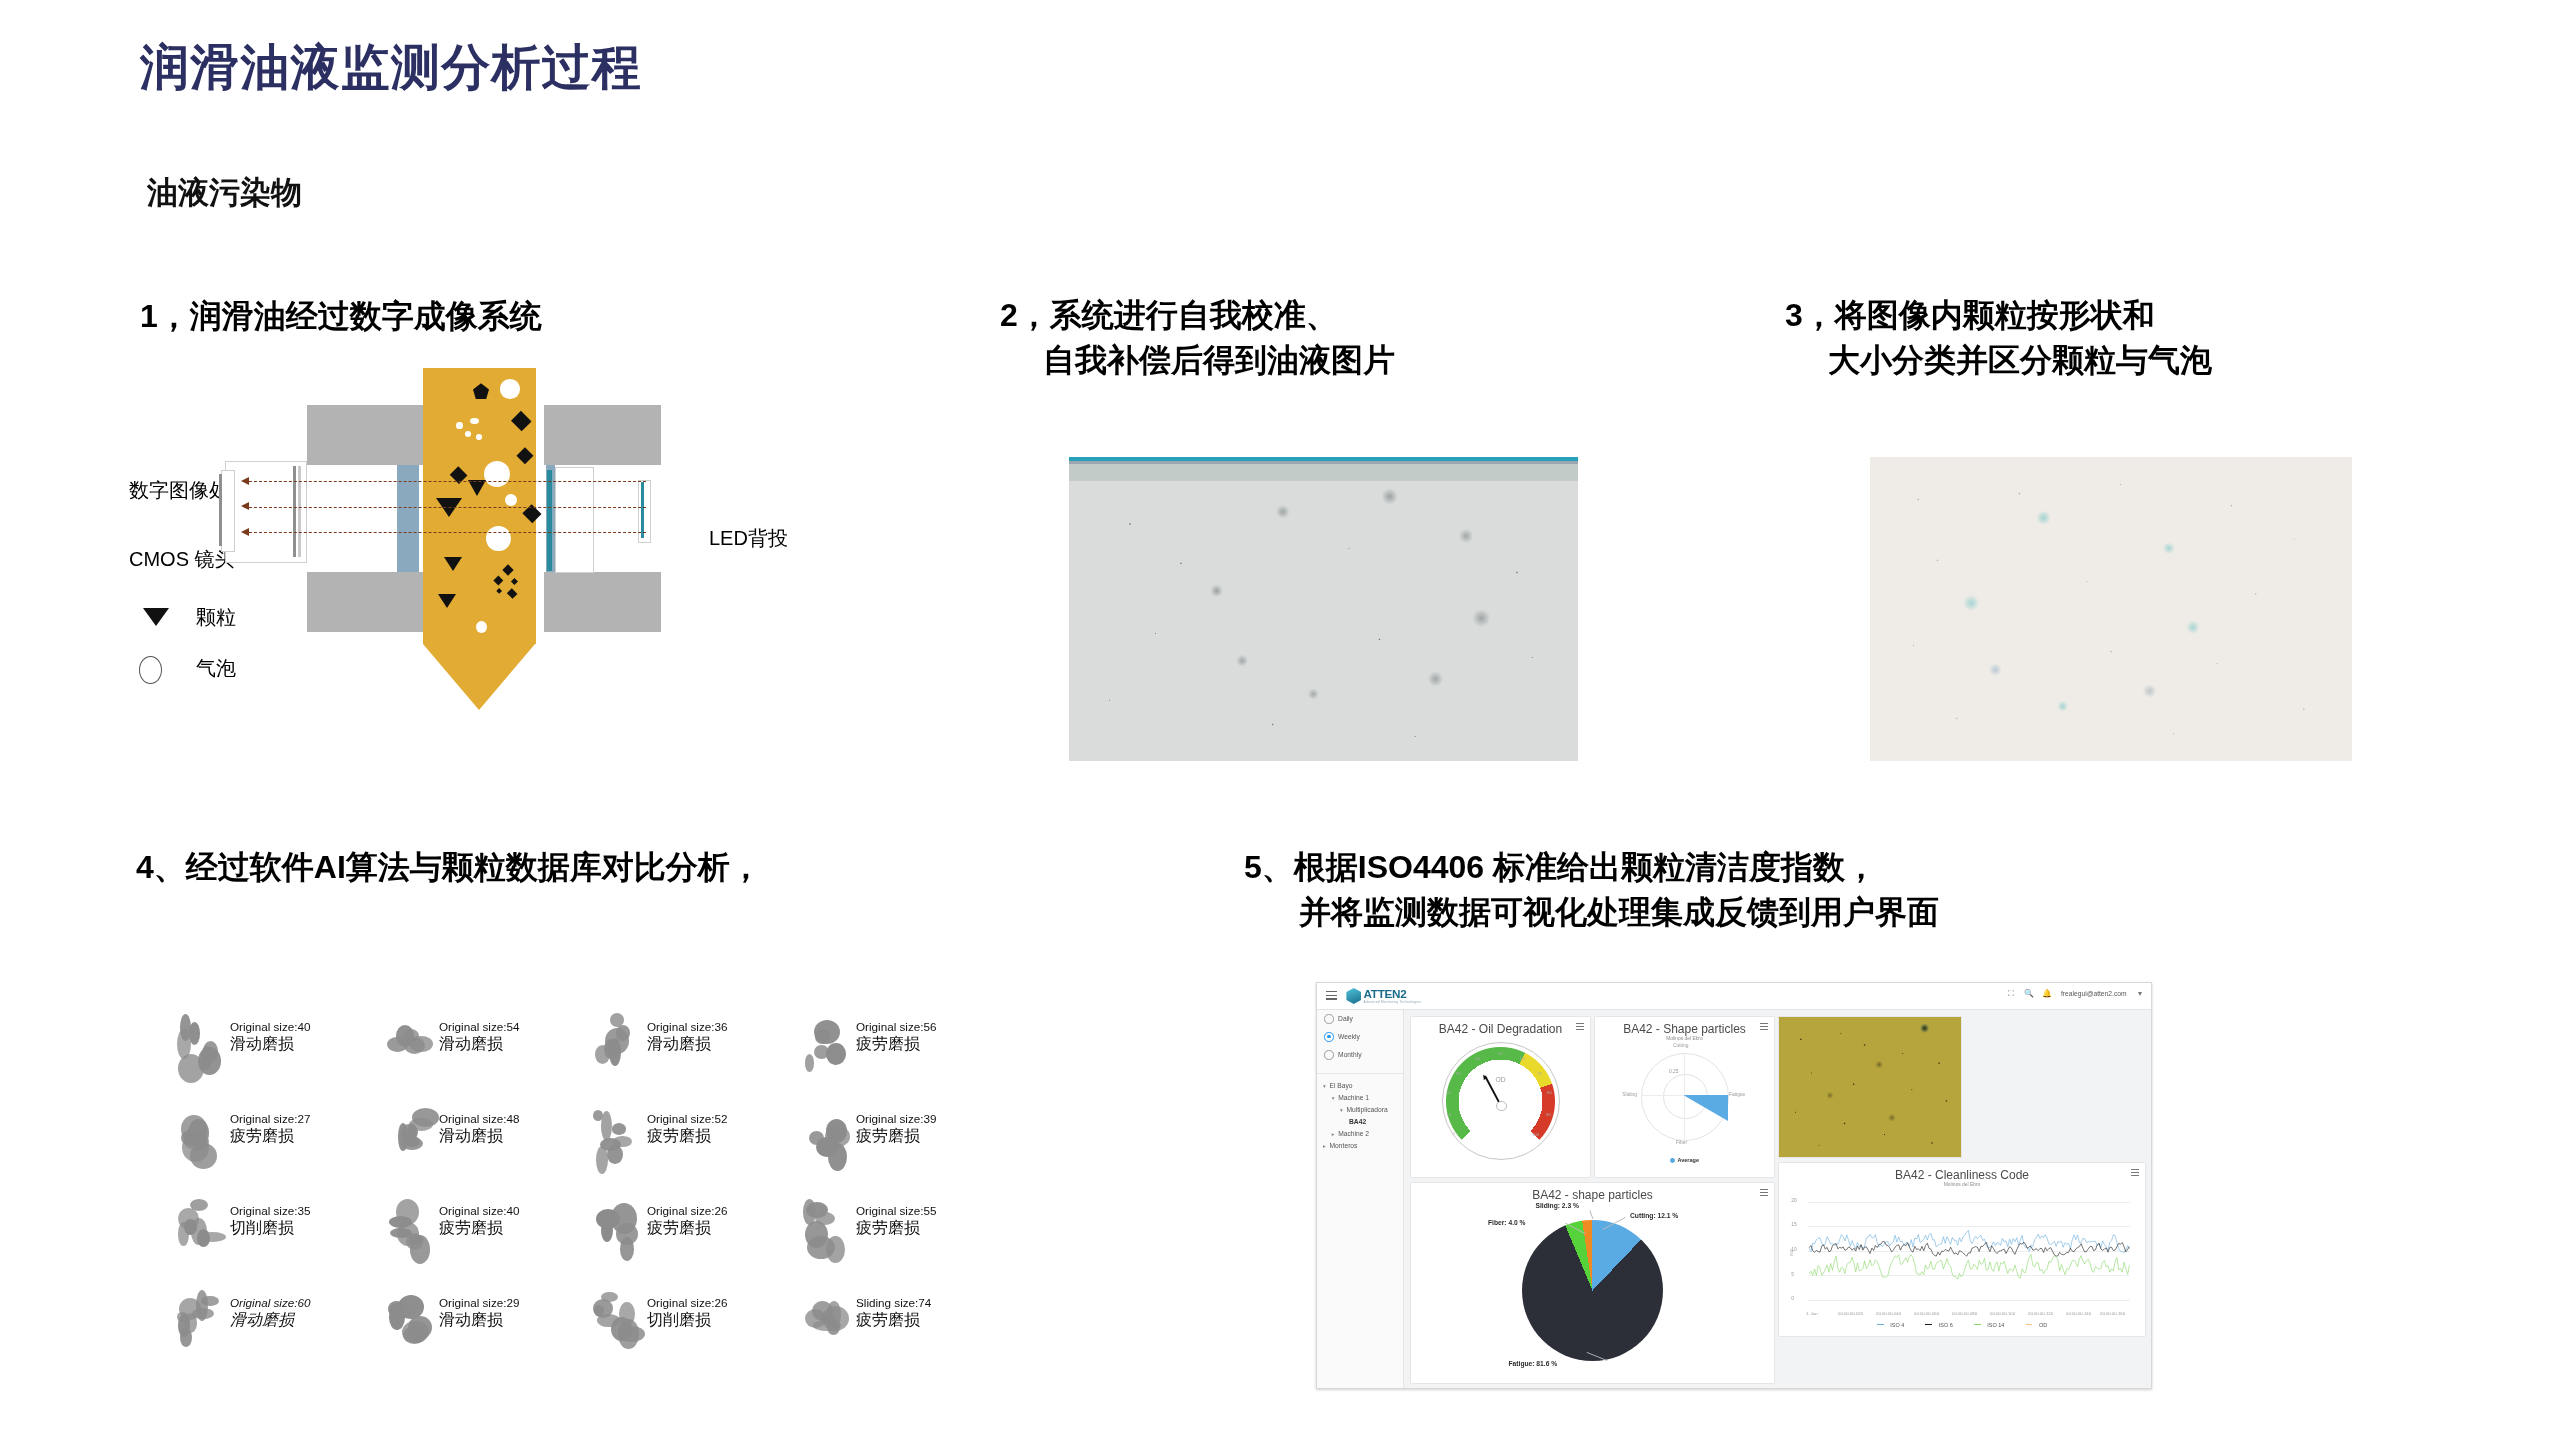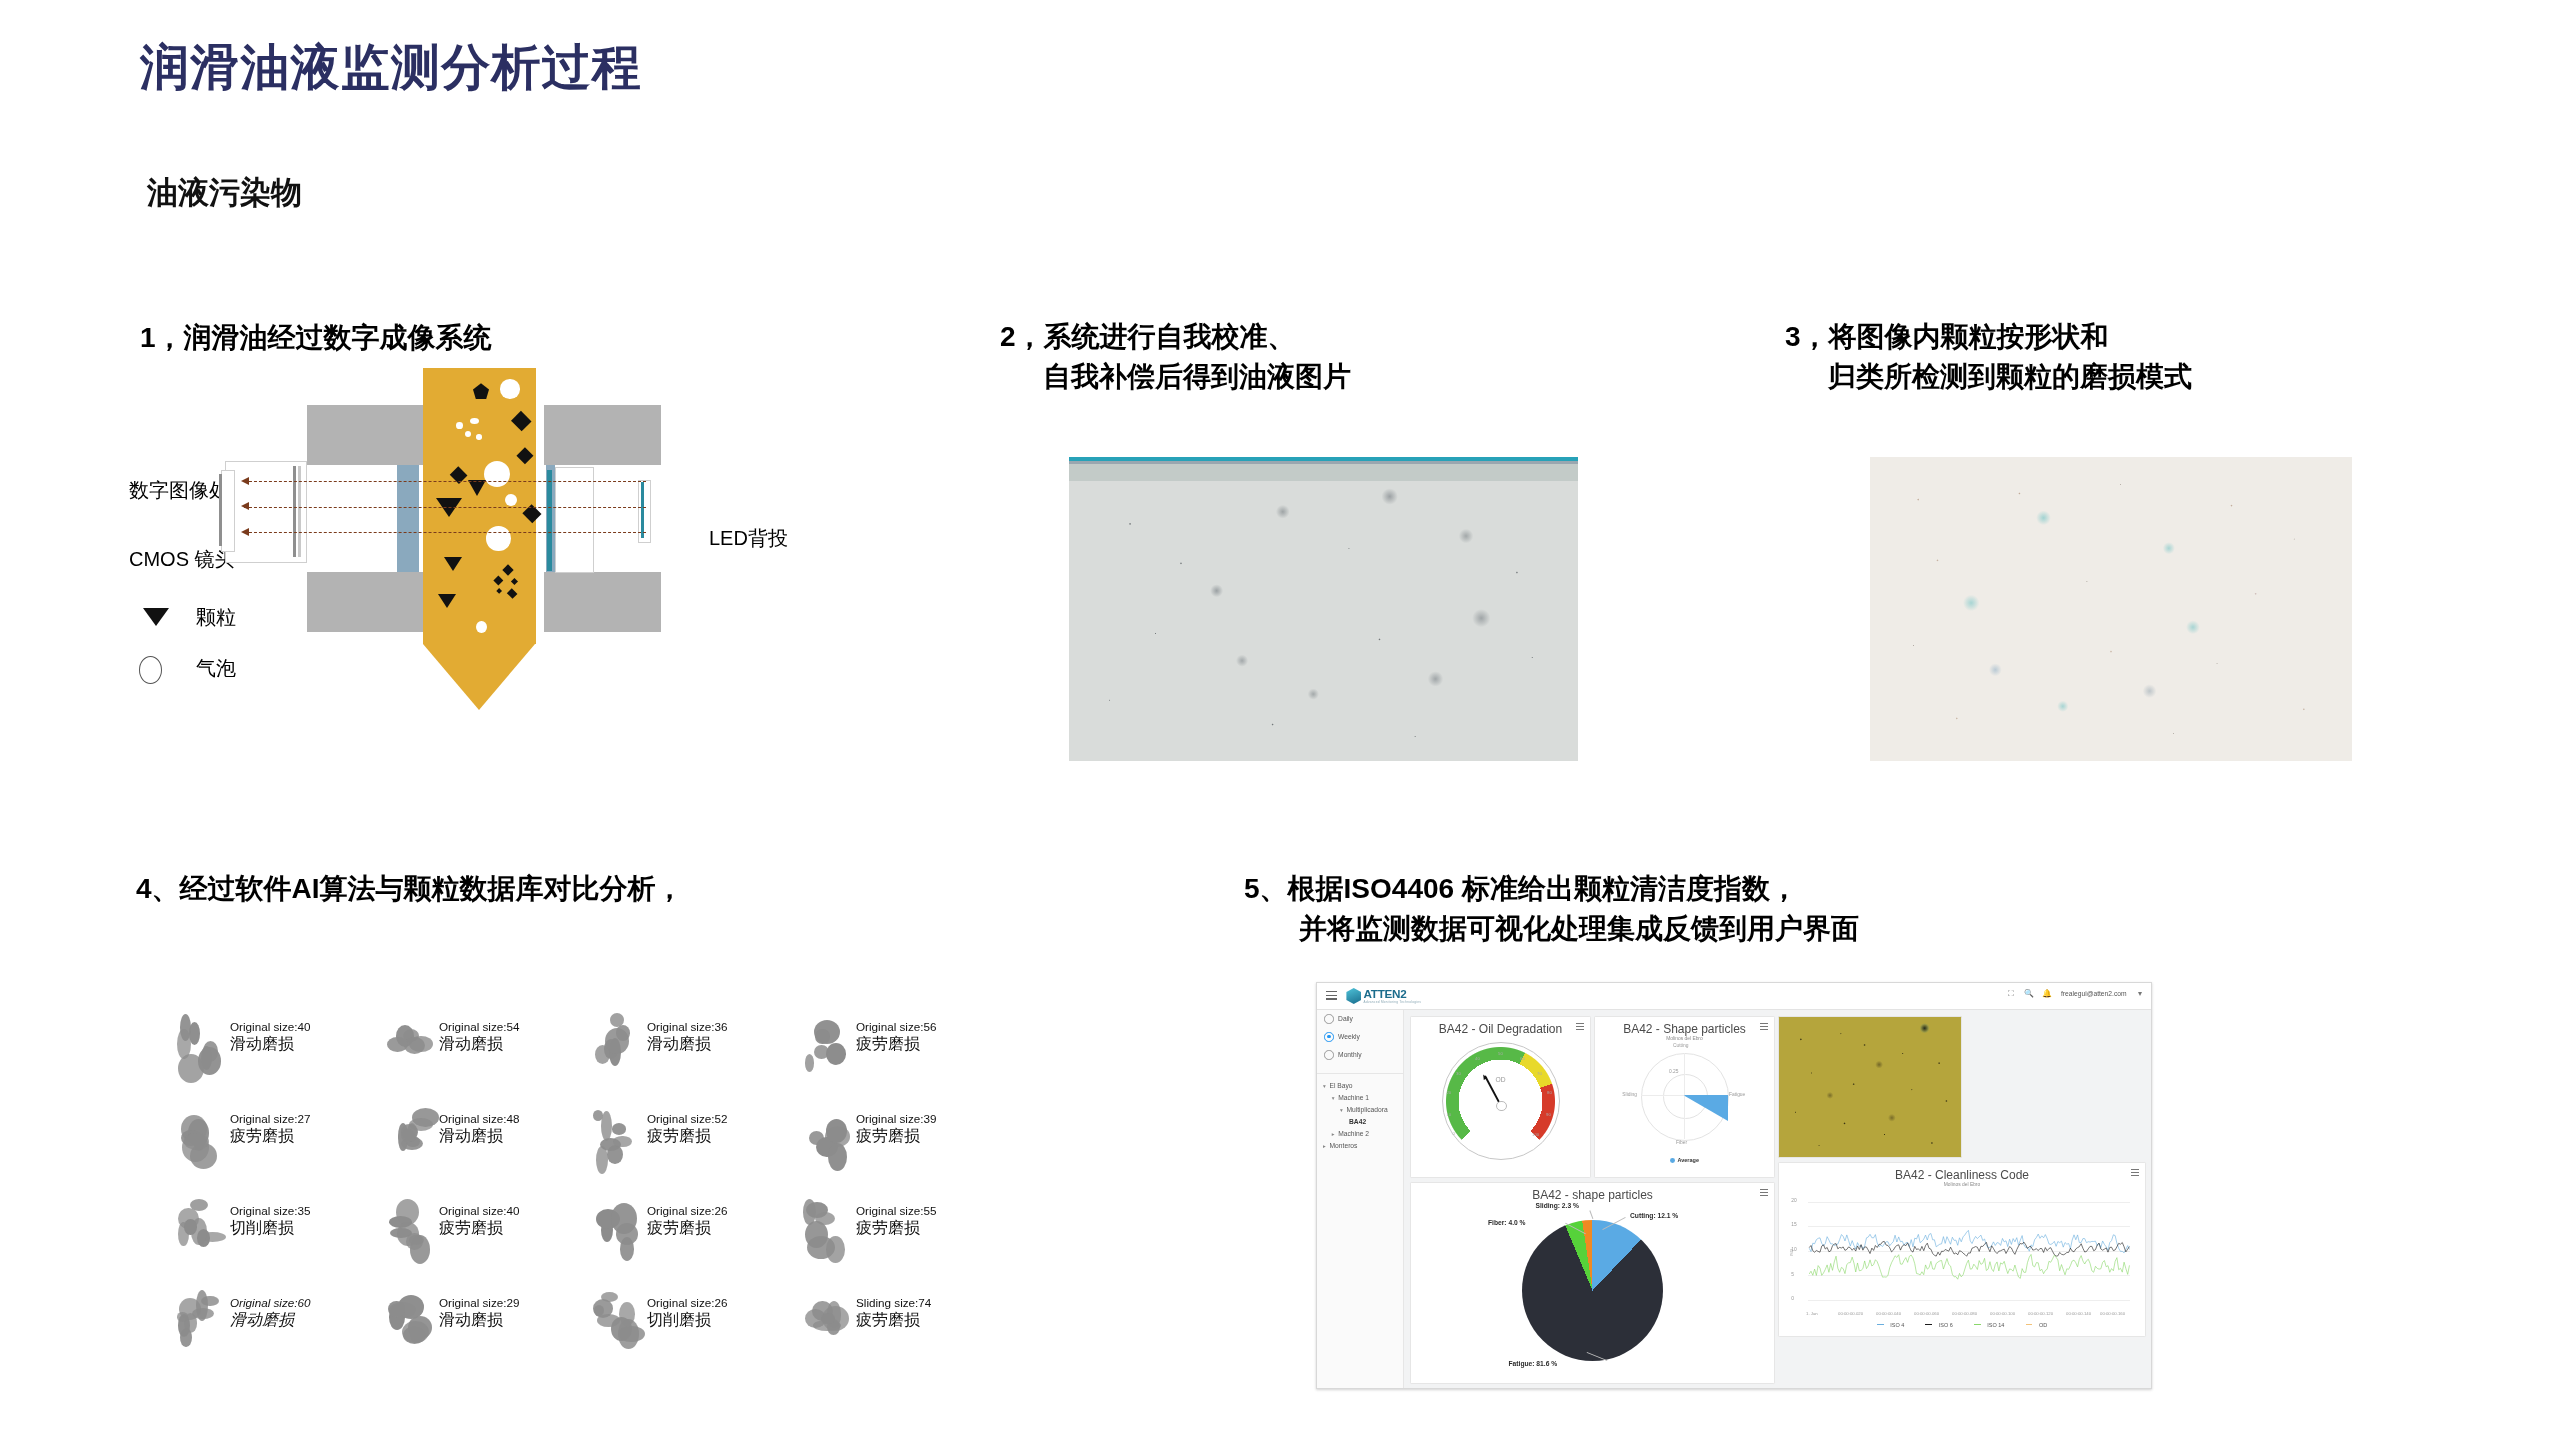--- a/index.html
+++ b/index.html
@@ -10,22 +10,22 @@
   .slide-title{
     position:absolute;left:140px;top:42px;
     font-size:49px;font-weight:bold;color:#2b2f62;
     letter-spacing:1.2px;line-height:1.05;white-space:nowrap;
   }
   .slide-subtitle{
     position:absolute;left:147px;top:172px;
     font-size:31px;font-weight:bold;color:#111;white-space:nowrap;
   }
   .step-head{
-    position:absolute;font-size:28px;font-weight:bold;color:#000;
-    line-height:1.42;white-space:nowrap;margin-top:24px;
+    position:absolute;font-size:32px;font-weight:bold;color:#000;
+    line-height:1.42;white-space:nowrap;
   }
   .step-head .l2{display:block;}
 
   
   #diagram{position:absolute;left:129px;top:368px;width:687px;height:405px;}
   .d-label{position:absolute;font-size:20px;color:#000;white-space:nowrap;}
   .d-gray{position:absolute;background:#b3b3b3;}
   .d-blue{position:absolute;background:#8aa9be;}
   .d-arrow-shaft{position:absolute;background:#e2ab33;}
   .d-arrow-head{position:absolute;width:0;height:0;
@@ -157,21 +157,21 @@
   <span>1，润滑油经过数字成像系统</span>
 </div>
 
 <div class="step-head" style="left:1000px;top:293px;">
   <span>2，系统进行自我校准、</span>
   <span class="l2" style="padding-left:43px;">自我补偿后得到油液图片</span>
 </div>
 
 <div class="step-head" style="left:1785px;top:293px;">
   <span>3，将图像内颗粒按形状和</span>
-  <span class="l2" style="padding-left:43px;">归类所检测到颗粒的磨损模式</span>
+  <span class="l2" style="padding-left:43px;">大小分类并区分颗粒与气泡</span>
 </div>
 
 <div class="step-head" style="left:136px;top:845px;">
   <span>4、经过软件AI算法与颗粒数据库对比分析，</span>
 </div>
 
 <div class="step-head" style="left:1244px;top:845px;">
   <span>5、根据ISO4406 标准给出颗粒清洁度指数，</span>
   <span class="l2" style="padding-left:55px;">并将监测数据可视化处理集成反馈到用户界面</span>
 </div>

